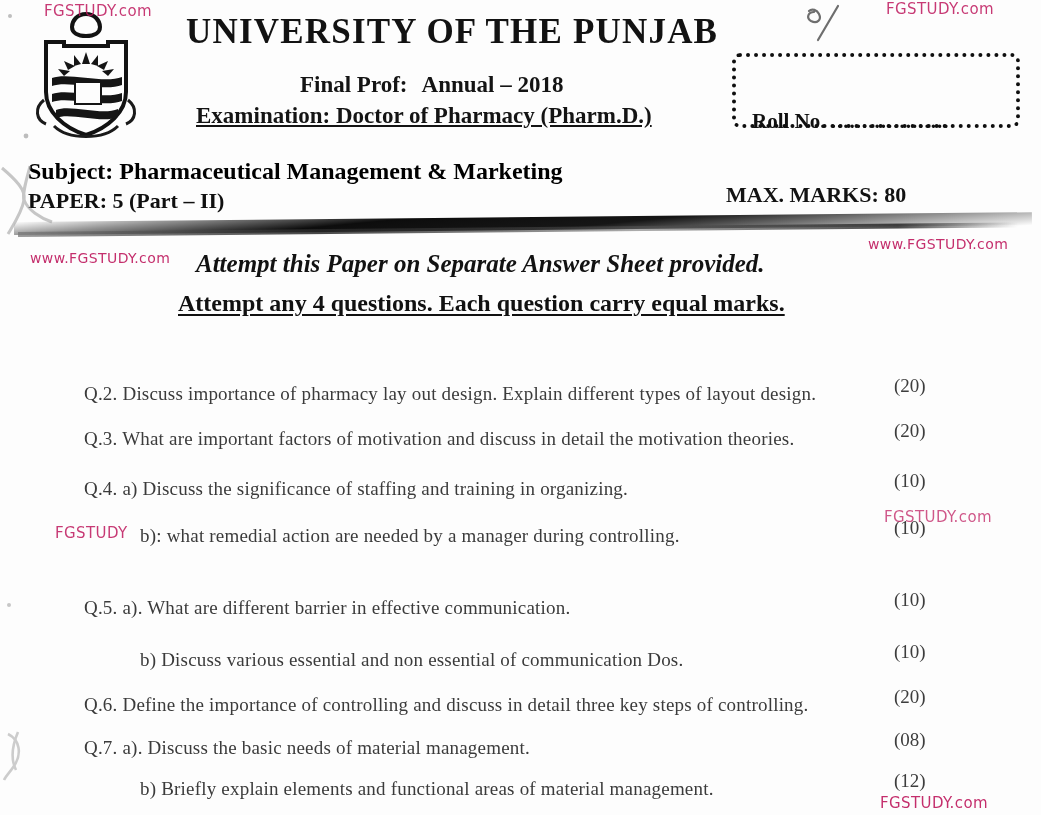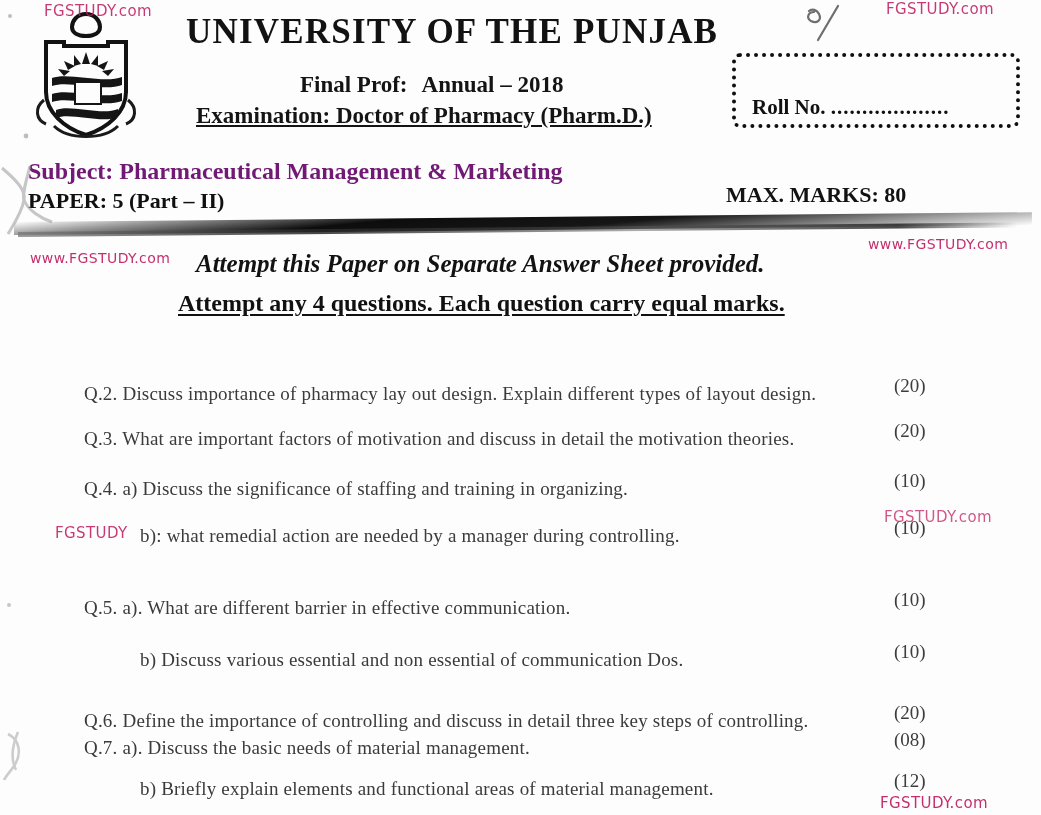--- a/index.html
+++ b/index.html
@@ -76,41 +76,41 @@
     top: 53px;
     width: 288px;
     height: 75px;
     border: 4px dotted #0f0f0f;
     border-radius: 8px;
     box-sizing: border-box;
   }
   #rollno-label {
     position: absolute;
     left: 752px;
-    top: 95px;
+    top: 109px;
     font-family: "Liberation Serif", serif;
     font-weight: bold;
     font-size: 21px;
     color: #101010;
     white-space: nowrap;
   }
   #rollno-dots {
     letter-spacing: 1px;
     font-weight: bold;
   }
 
   
   #subject-line {
     position: absolute;
     left: 28px;
     top: 158px;
     font-family: "Liberation Serif", serif;
     font-weight: bold;
     font-size: 24px;
-    color: #701a75;
+    color: #000000;
     white-space: nowrap;
   }
   #paper-line {
     position: absolute;
     left: 28px;
     top: 188px;
     font-family: "Liberation Serif", serif;
     font-weight: bold;
     font-size: 22px;
     color: #101010;
@@ -344,21 +344,21 @@
         <div class="qmarks">(10)</div>
       </div>
       <div class="qrow" style="top: 597px;">
         <div class="qtext">Q.5. a). What are different barrier in effective communication.</div>
         <div class="qmarks">(10)</div>
       </div>
       <div class="qrow" style="top: 649px;">
         <div class="qtext indent">b)  Discuss various essential and non essential of communication Dos.</div>
         <div class="qmarks">(10)</div>
       </div>
-      <div class="qrow" style="top: 694px; margin-top: 16px;">
+      <div class="qrow" style="top: 694px;">
         <div class="qtext">Q.6. Define the importance of controlling and discuss in detail three key steps of controlling.</div>
         <div class="qmarks">(20)</div>
       </div>
       <div class="qrow" style="top: 737px;">
         <div class="qtext">Q.7. a). Discuss the basic needs of material management.</div>
         <div class="qmarks">(08)</div>
       </div>
       <div class="qrow" style="top: 778px;">
         <div class="qtext indent">b)  Briefly explain elements and functional areas of material management.</div>
         <div class="qmarks">(12)</div>

